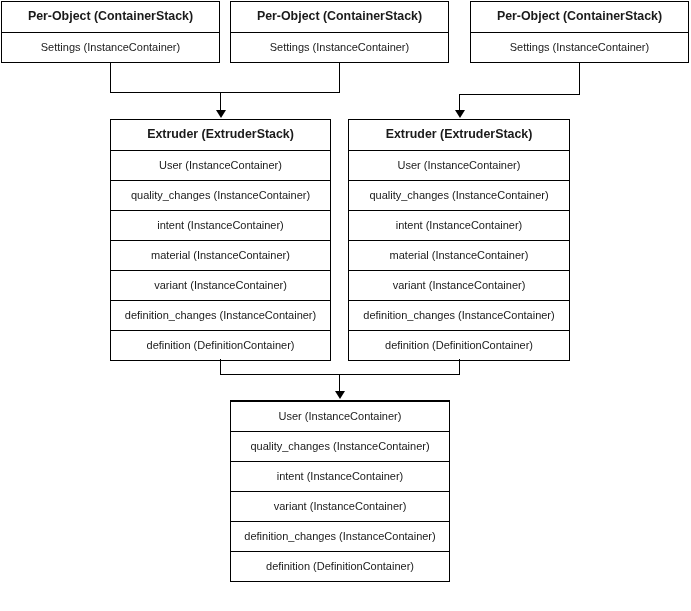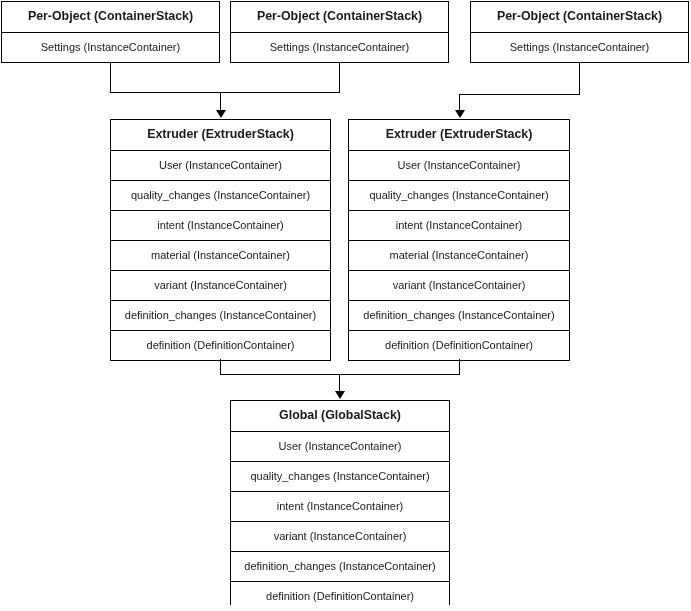--- a/index.html
+++ b/index.html
@@ -120,21 +120,20 @@
   <div class="edge-v" style="left:220px; top:359px; height:15px;"></div>
 
   <div class="edge-v" style="left:459px; top:359px; height:15px;"></div>
 
   <div class="edge-h" style="left:220px; top:374px; width:240px;"></div>
 
   <div class="edge-v" style="left:339px; top:374px; height:19px;"></div>
   <div class="arrow-head" style="left:335px; top:391px;"></div>
 
   <div class="stack-box" id="global-stack" style="left:230px; top:400px; width:220px;">
-    <div class="stack-row header">Global (GlobalStack)</div>
     <div class="stack-row">User (InstanceContainer)</div>
     <div class="stack-row">quality_changes (InstanceContainer)</div>
     <div class="stack-row">intent (InstanceContainer)</div>
     <div class="stack-row">variant (InstanceContainer)</div>
     <div class="stack-row">definition_changes (InstanceContainer)</div>
     <div class="stack-row">definition (DefinitionContainer)</div>
   </div>
 
 </div>
 

